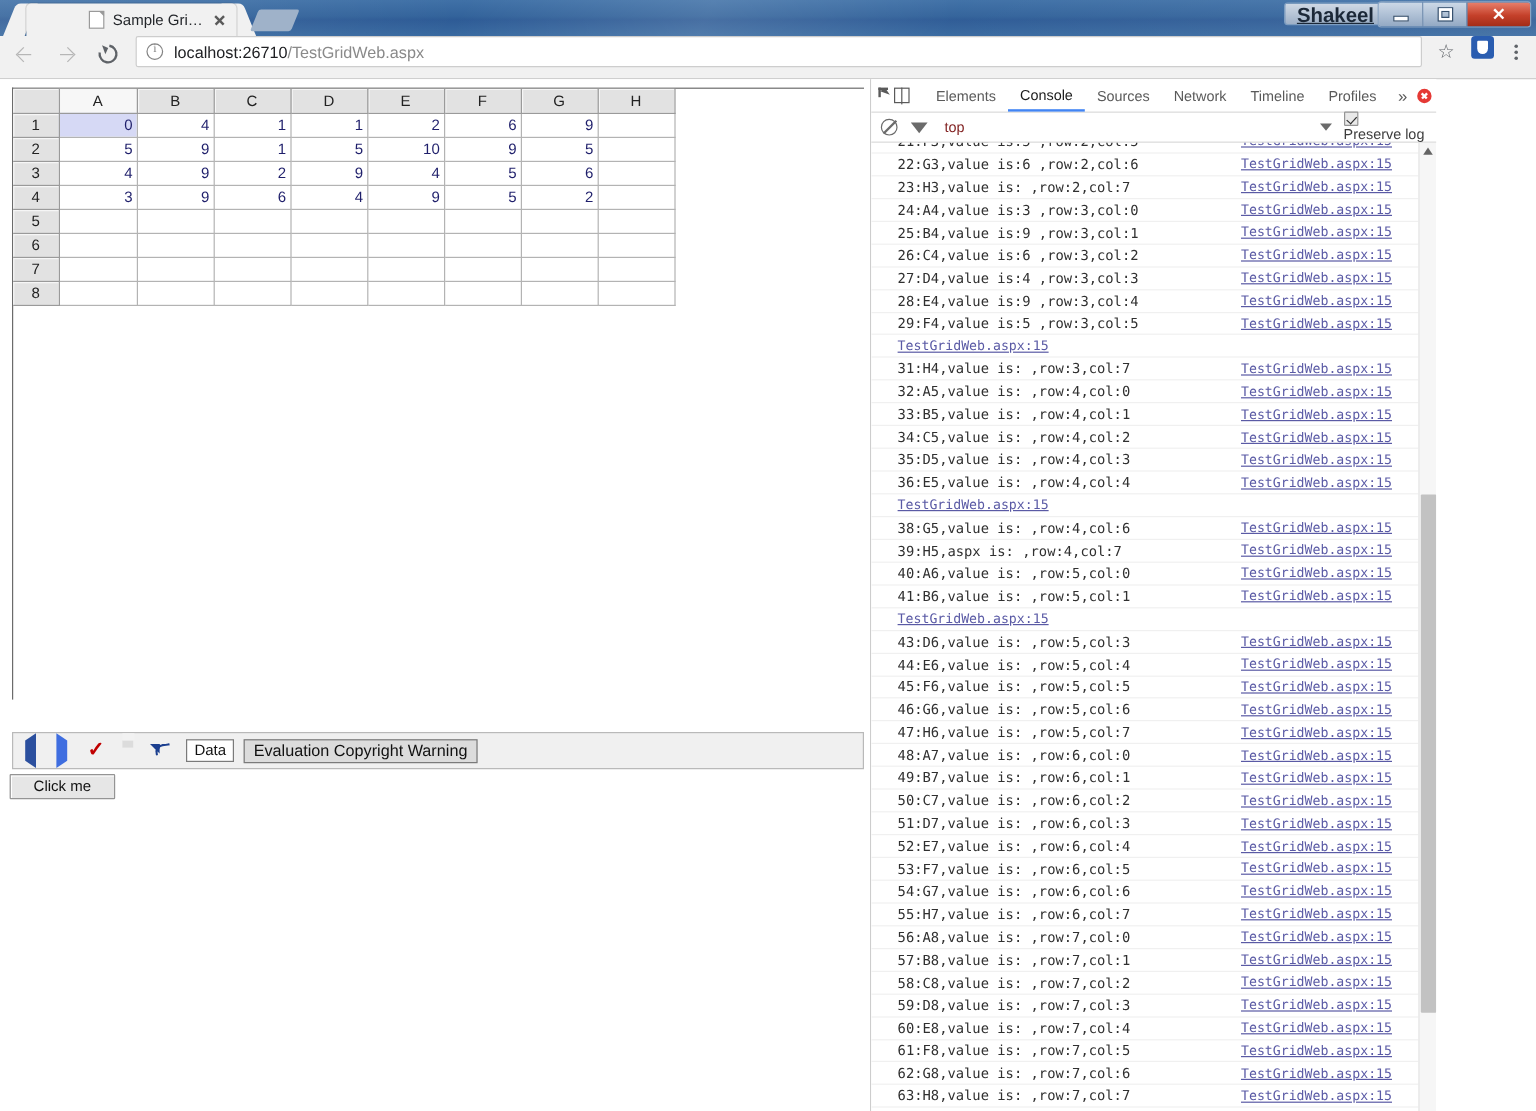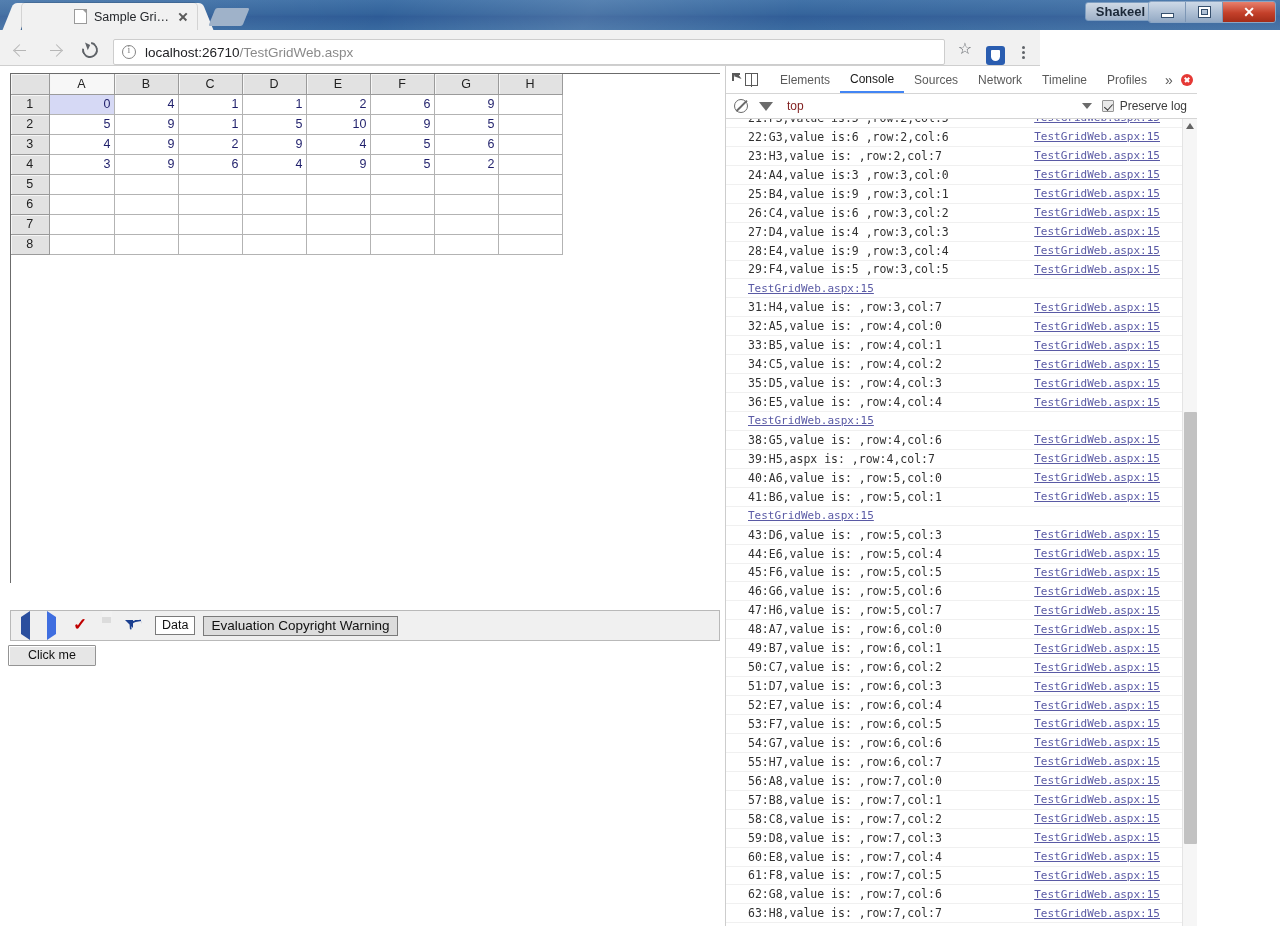--- a/index.html
+++ b/index.html
@@ -62,24 +62,24 @@
   .tab-close:before { transform: rotate(45deg); }
   .tab-close:after  { transform: rotate(-45deg); }
   .new-tab {
     position: absolute; left: 212px; top: 8px; width: 34px; height: 18px;
     background: #9fb2c9; transform: skewX(-22deg); border-radius: 2px; cursor: pointer;
   }
 
   .user-btn {
     position: absolute; right: 124px; top: 2px; height: 19px;
     padding: 0 10px 0 10px;
-    display: flex; align-items: center;
+    display: flex; align-items: flex-start;
     border: 1px solid #7d9dc0; border-radius: 3px;
     background: linear-gradient(to bottom, #cfd9e5, #9fb1c8);
-    font-size: 13px; color: #1b2838; font-weight: bold;
+    font-size: 17px; color: #1b2838; font-weight: bold; text-decoration: underline;
   }
   .win-btns {
     position: absolute; right: 4px; top: 1px; height: 22px;
     display: flex; align-items: stretch;
     border: 1px solid #8aa5c4; border-radius: 3px; overflow: hidden;
   }
   .win-btn {
     width: 37px; display: flex; align-items: center; justify-content: center;
     background: linear-gradient(to bottom, #cdd9e7, #93a9c4);
     border-right: 1px solid #7d96b5; cursor: pointer; position: relative;
@@ -87,23 +87,23 @@
   .win-btn.close {
     width: 52px; border-right: none;
     background: linear-gradient(to bottom, #e8806c, #c4402a 55%, #a32c18);
   }
   .glyph-min { width: 11px; height: 3px; background: #fff; border: 1px solid #36506e; box-sizing: content-box; margin-top:6px;}
   .glyph-max { width: 11px; height: 10px; border: 2px solid #fff; box-shadow: inset 0 0 0 1px #36506e, 0 0 0 1px #36506e; }
   .glyph-close { color: #fff; font-size: 14px; font-weight: bold; font-family: "Liberation Sans", sans-serif; }
 
   
   .toolbar {
-    position: absolute; left: 0; top: 30px; width: 1040px; height: 36px;
+    position: absolute; left: 0; top: 30px; width: 1280px; height: 36px;
     background: #f1f1f1; border-bottom: 1px solid #cfcfcf;
-    display: flex; align-items: flex-end;
+    display: flex; align-items: flex-start;
   }
   .nav-btn {
     width: 30px; height: 30px; margin-left: 5px;
     display: flex; align-items: center; justify-content: center;
     cursor: pointer; border-radius: 3px;
   }
   .arrow-ico { width: 15px; height: 15px; position: relative; }
   .arrow-ico:before {
     content: ""; position: absolute; left: 2px; top: 7px; width: 11px; height: 1.6px; background: #b6b6b6;
   }
@@ -298,21 +298,21 @@
   }
   .funnel-ico:after {
     content: ""; position: absolute; left: -1px; top: 8px; width: 2px; height: 5px; background: #6b6b6b;
   }
   .ctx-label { font-size: 12px; color: #7f1d1d; margin-left: 14px; }
   .ctx-caret {
     margin-left: auto; margin-right: 10px; width: 0; height: 0;
     border-left: 5px solid transparent; border-right: 5px solid transparent; border-top: 6px solid #6b6b6b;
     cursor: pointer;
   }
-  .preserve-wrap { display: flex; align-items: center; margin-right: 10px; cursor: pointer; }
+  .preserve-wrap { display: flex; margin-right: 10px; cursor: pointer; flex-direction: column; }
   .chk {
     width: 12px; height: 12px; border: 1px solid #949494; background: #e9e9e9;
     margin-right: 6px; position: relative; border-radius: 1px;
   }
   .chk:after {
     content: ""; position: absolute; left: 3.4px; top: 0.8px; width: 3.5px; height: 7px;
     border: solid #303030; border-width: 0 1.8px 1.8px 0; transform: rotate(42deg);
   }
   .preserve-lbl { font-size: 12px; color: #3c3c3c; }
 

